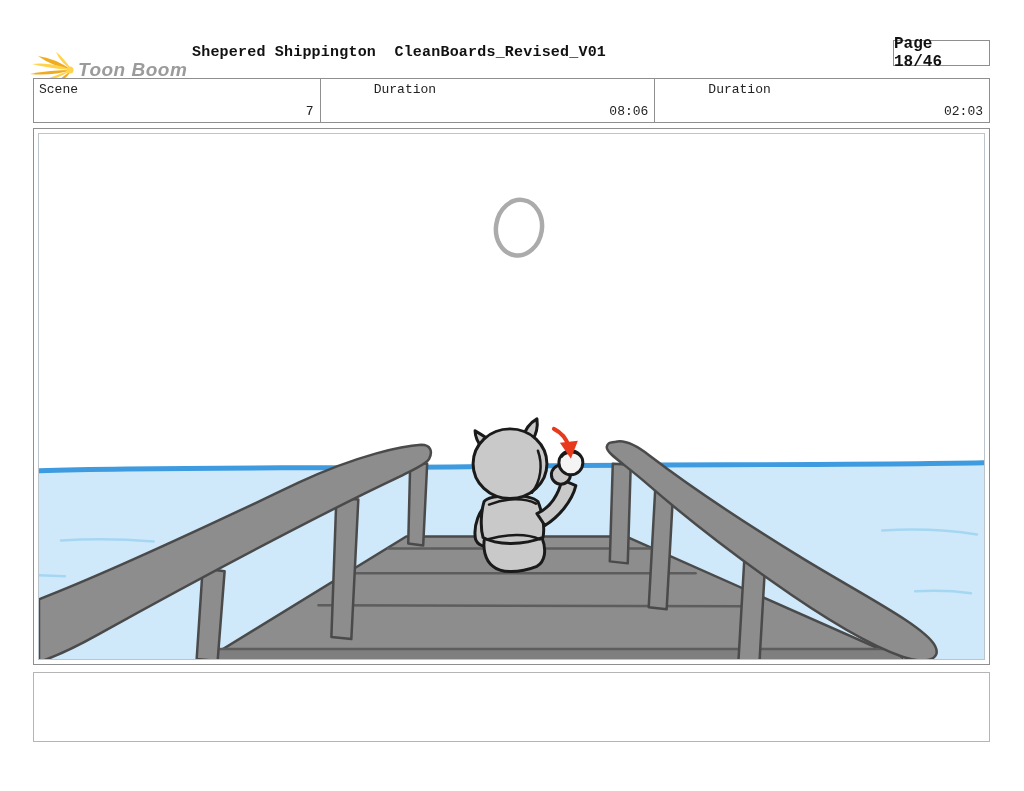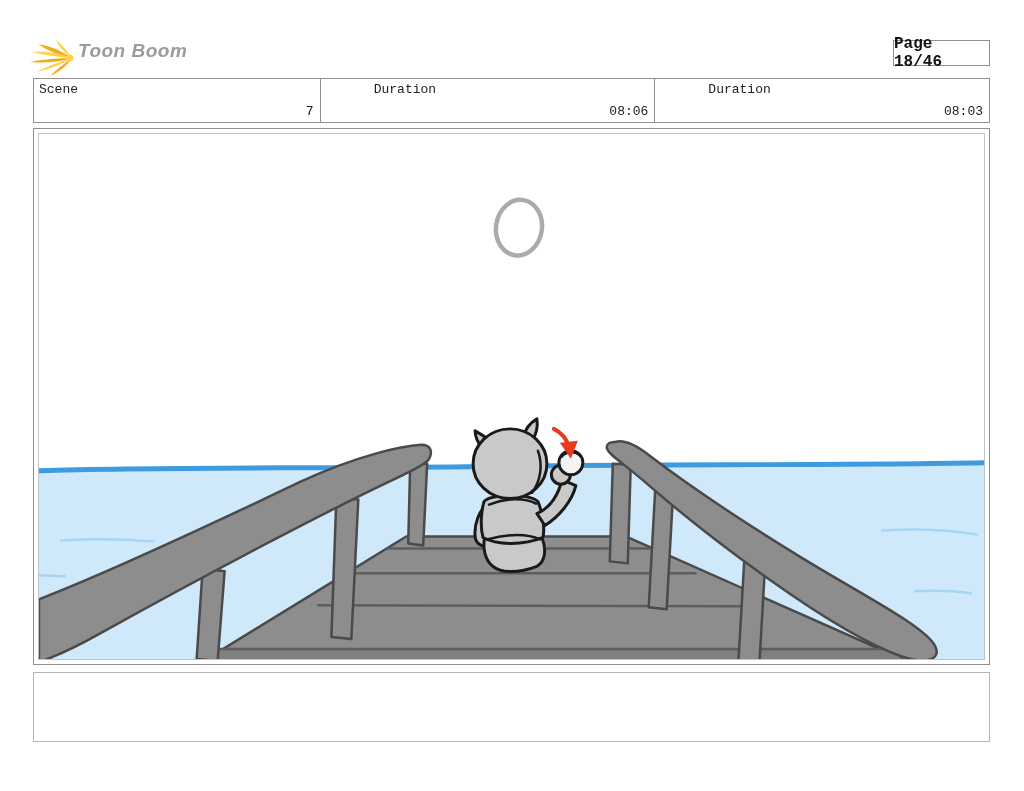--- a/index.html
+++ b/index.html
@@ -3,21 +3,21 @@
 <meta charset="utf-8">
 <style>
   html,body{margin:0;padding:0;background:#ffffff;}
   body{
     width:1024px;height:791px;position:relative;overflow:hidden;
     font-family:"Liberation Mono","DejaVu Sans Mono",monospace;
     color:#111;
   }
   
   .header{position:absolute;left:0;top:0;width:1024px;height:78px;}
-  .logo{position:absolute;left:30px;top:40px;height:36px;display:flex;align-items:flex-start;}
+  .logo{position:absolute;left:30px;top:52px;height:36px;display:flex;align-items:center;}
   .logo-burst{width:46px;height:36px;}
   .logo-text{
     font-family:"Liberation Sans","DejaVu Sans",sans-serif;
     font-style:italic;font-weight:bold;font-size:19px;
     color:var(--logo-text-gray);letter-spacing:.5px;margin-left:2px;
   }
   .doc-title{
     position:absolute;left:192px;top:44px;
     font-size:15px;font-weight:bold;white-space:pre;letter-spacing:.2px;
   }
@@ -80,37 +80,38 @@
         <path class="petal-a" d="M0,0 Q-20,-8 -40,-6 Q-20,-1 0,0 Z"></path>
         <path class="petal-b" d="M0,0 Q-22,0 -42,4 Q-20,6 0,0 Z"></path>
         <path class="petal-a" d="M0,0 Q-20,6 -36,14 Q-16,10 0,0 Z"></path>
         <path class="petal-b" d="M0,0 Q-14,10 -22,18 Q-8,12 0,0 Z"></path>
         <path class="petal-a" d="M0,0 Q-10,-14 -16,-18 Q-12,-8 0,0 Z"></path>
         <circle class="petal-a" cx="-2" cy="0" r="3.5"></circle>
       </g>
     </svg>
     <span class="logo-text">Toon Boom</span>
   </div>
+  <div class="doc-title">Shepered Shippington  CleanBoards_Revised_V01</div>
   <div class="page-badge">
     <span>Page 18/46</span>
   </div>
 </div>
 
 <div class="info-table">
   <div class="info-cell">
     <span class="info-label">Scene</span>
     <span class="info-value">7</span>
   </div>
   <div class="info-cell">
     <span class="info-label">Duration</span>
     <span class="info-value">08:06</span>
   </div>
   <div class="info-cell">
     <span class="info-label">Duration</span>
-    <span class="info-value">08:03</span>
+    <span class="info-value">02:03</span>
   </div>
 </div>
 
 <div class="panel-frame">
   <div class="panel-img">
     <svg viewBox="0 0 947 527" preserveAspectRatio="none">
 
       <rect x="0" y="0" width="947" height="527" fill="#ffffff"></rect>
 
       <ellipse class="sun-ring" cx="481" cy="94" rx="23" ry="28" transform="rotate(9 481 94)"></ellipse>

